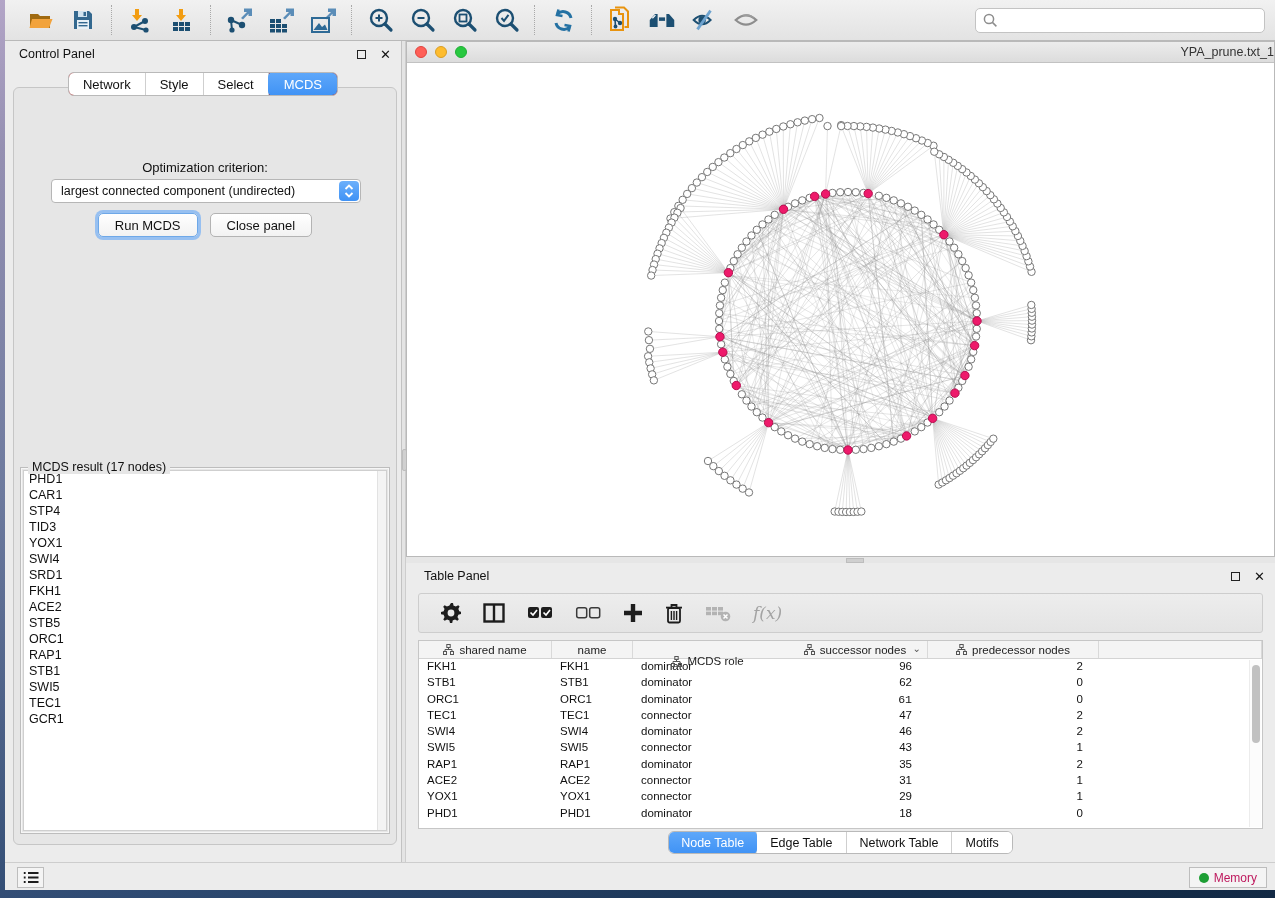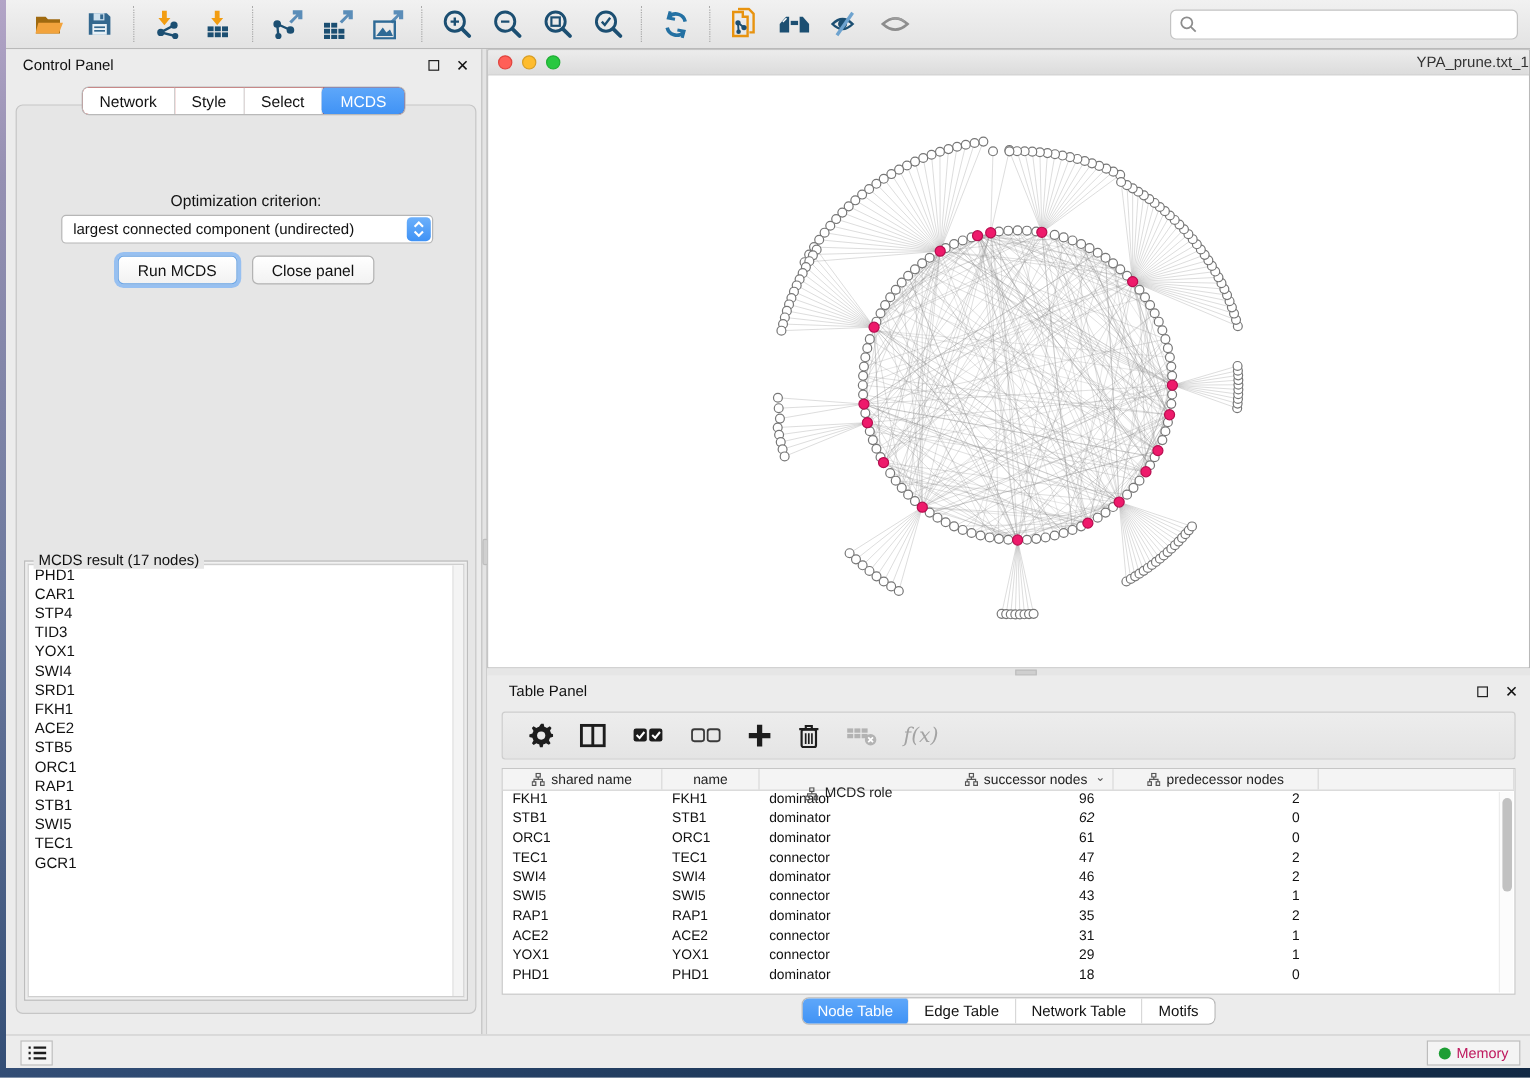--- a/index.html
+++ b/index.html
@@ -1169,29 +1169,29 @@
             <div class="td" style="width: 81px;">FKH1</div>
             <div class="td" style="width: 150px;">dominator</div>
             <div class="td num" style="width: 145px;">96</div>
             <div class="td num" style="width: 171px;">2</div>
             <div class="td" style="width: 163px;"></div>
           </div>
           <div class="tr">
             <div class="td" style="width: 133px;">STB1</div>
             <div class="td" style="width: 81px;">STB1</div>
             <div class="td" style="width: 150px;">dominator</div>
-            <div class="td num" style="width: 145px; font-style: italic;">62</div>
+            <div class="td num" style="width: 145px;">62</div>
             <div class="td num" style="width: 171px;">0</div>
             <div class="td" style="width: 163px;"></div>
           </div>
           <div class="tr">
             <div class="td" style="width: 133px;">ORC1</div>
             <div class="td" style="width: 81px;">ORC1</div>
             <div class="td" style="width: 150px;">dominator</div>
-            <div class="td num" style="width: 145px;">61</div>
+            <div class="td num" style="width: 145px; font-family: Liberation Mono, monospace;">61</div>
             <div class="td num" style="width: 171px;">0</div>
             <div class="td" style="width: 163px;"></div>
           </div>
           <div class="tr">
             <div class="td" style="width: 133px;">TEC1</div>
             <div class="td" style="width: 81px;">TEC1</div>
             <div class="td" style="width: 150px;">connector</div>
             <div class="td num" style="width: 145px;">47</div>
             <div class="td num" style="width: 171px;">2</div>
             <div class="td" style="width: 163px;"></div>

